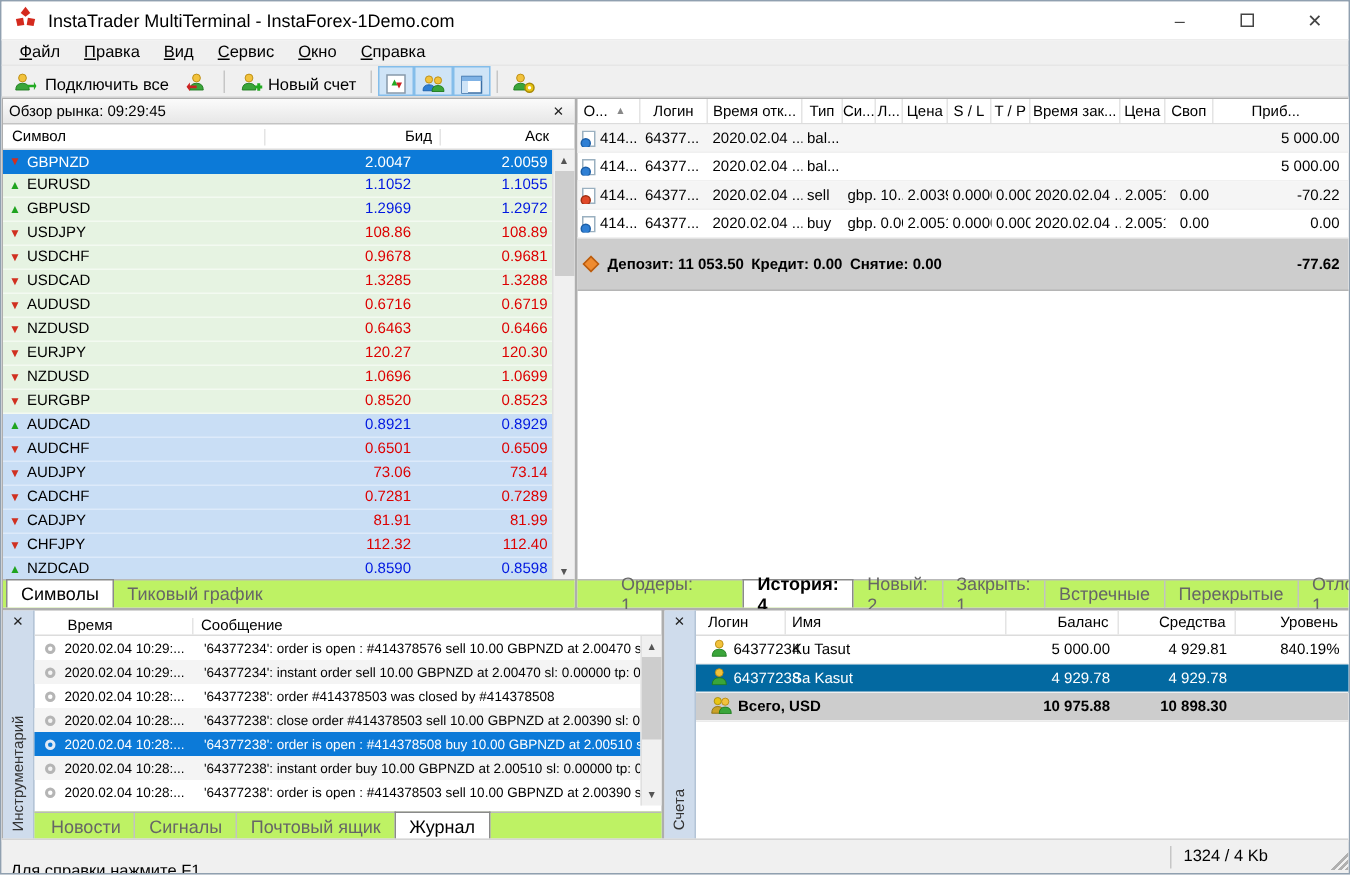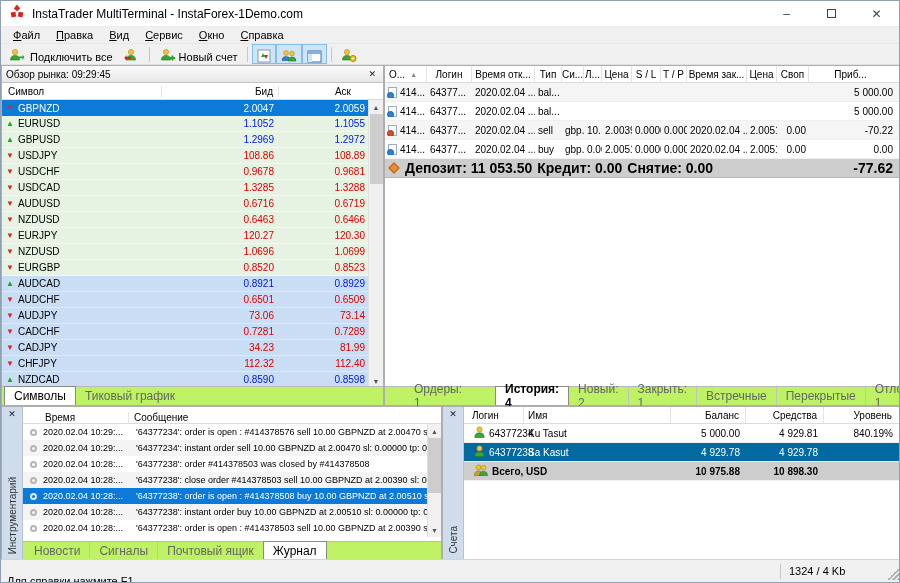--- a/index.html
+++ b/index.html
@@ -29,21 +29,21 @@
   .panel { position: absolute; background: #fff; border: 1px solid #aeaeae; }
   .mw  { left: 0;   top: 0;   width: 383px; height: 341px; }
   .op  { left: 383px; top: 0; width: 517px; height: 341px; }
   .jp  { left: 0;   top: 341px; width: 441px; height: 155px; }
   .ap  { left: 441px; top: 341px; width: 459px; height: 155px; }
 
   
   .mw-caption { height: 17px; background: linear-gradient(#fbfbfb,#e7e7e7); border-bottom: 1px solid #c3c3c3; display: flex; align-items: center; padding: 0 4px; font-size: 10px; }
   .closex { margin-left: auto; font-size: 9px; color: #222; padding: 0 3px; }
   .mw-head { display: flex; height: 17px; border-bottom: 1px solid #dcdcdc; font-size: 10px; align-items: center; }
-  .mw-head .h1 { width: 160px; padding-left: 6px; border-right: 1px solid #e4e4e4; }
+  .mw-head .h1 { width: 175px; padding-left: 6px; border-right: 1px solid #e4e4e4; }
   .mw-head .h2 { width: 117px; text-align: right; padding-right: 5px; border-right: 1px solid #e4e4e4; }
   .mw-head .h3 { width: 76px;  text-align: right; padding-right: 4px; }
   .mw-body { position: relative; height: 288px; }
   .mw-row { display: flex; height: 16px; align-items: center; font-size: 10px; width: 368px; }
   .mw-row.green { background: #e6f3e2; border-bottom: 1px solid #f3faf1; }
   .mw-row.blue  { background: #c9def5; border-bottom: 1px solid #ddeafa; }
   .mw-row.sel   { background: #0c7ad8; color: #fff; }
   .mw-row .c1 { width: 160px; padding-left: 4px; display: flex; align-items: center; gap: 4px; }
   .mw-row .c2 { width: 117px; text-align: right; padding-right: 5px; }
   .mw-row .c3 { width: 91px;  text-align: right; padding-right: 5px; }
@@ -69,21 +69,21 @@
   .op-head { display: flex; height: 17px; border-bottom: 1px solid #dcdcdc; font-size: 10px; align-items: center; }
   .op-head > div { border-right: 1px solid #e4e4e4; text-align: center; overflow: hidden; white-space: nowrap; height:100%; display:flex; align-items:center; justify-content:center;}
   .op-row { display: flex; height: 19px; align-items: center; font-size: 10px; border-bottom: 1px solid #f0f0f0; }
   .op-row.alt { background: #f5f5f5; }
   .op-row > div { overflow: hidden; white-space: nowrap; padding: 0 3px; }
   .co0{width:42px; display:flex; gap:3px; align-items:center;} .co1{width:45px;} .co2{width:63px;} .co3{width:27px;}
   .co4{width:22px;} .co5{width:18px;} .co6{width:30px; text-align:right;} .co7{width:29px; text-align:right;}
   .co8{width:26px; text-align:right;} .co9{width:60px;} .co10{width:30px; text-align:right;}
   .co11{width:32px; text-align:right;} .co12{flex:1; text-align:right; padding-right:7px !important;}
   .sortmark { color: #888; font-size: 7px; margin-left: 2px; }
-  .op-sum { display: flex; height: 19px; align-items: center; background: #cdcdcd; font-weight: bold; font-size: 14px; border-bottom: 1px solid #b5b5b5; padding-left: 3px; gap: 5px;}
+  .op-sum { display: flex; height: 35px; align-items: center; background: #cdcdcd; font-weight: bold; font-size: 10px; border-bottom: 1px solid #b5b5b5; padding-left: 3px; gap: 5px;}
   .op-sum .profit { margin-left: auto; padding-right: 7px; }
 
   .doc { width: 9px; height: 11px; background: #fff; border: 1px solid #9ab0c0; position: relative; flex: none; }
   .doc::before { content:""; position:absolute; width:5px; height:5px; border-radius:50%; left:-2px; bottom:-2px; }
   .doc.bluedot::before { background:#2f7fd4; border:1px solid #1b5fa8; }
   .doc.reddot::before  { background:#e04828; border:1px solid #a03014; }
   .diam { width: 8px; height: 8px; background: #ef8b30; border:1px solid #b85c10; transform: rotate(45deg); flex:none; margin:0 2px; }
 
   
   .sidebar { position: absolute; left: 0; top: 0; bottom: 0; width: 21px; background: #cfdcec; border-right: 1px solid #b4c4d6; display: flex; flex-direction: column; align-items: center; }
@@ -362,21 +362,21 @@
               <span>CADCHF</span>
             </div>
             <div class="c2 down">0.7281</div>
             <div class="c3 down">0.7289</div>
           </div>
         <div class="mw-row blue">
             <div class="c1">
               <span class="arr d">▼</span>
               <span>CADJPY</span>
             </div>
-            <div class="c2 down">34.23</div>
+            <div class="c2 down">81.91</div>
             <div class="c3 down">81.99</div>
           </div>
         <div class="mw-row blue">
             <div class="c1">
               <span class="arr d">▼</span>
               <span>CHFJPY</span>
             </div>
             <div class="c2 down">112.32</div>
             <div class="c3 down">112.40</div>
           </div>

